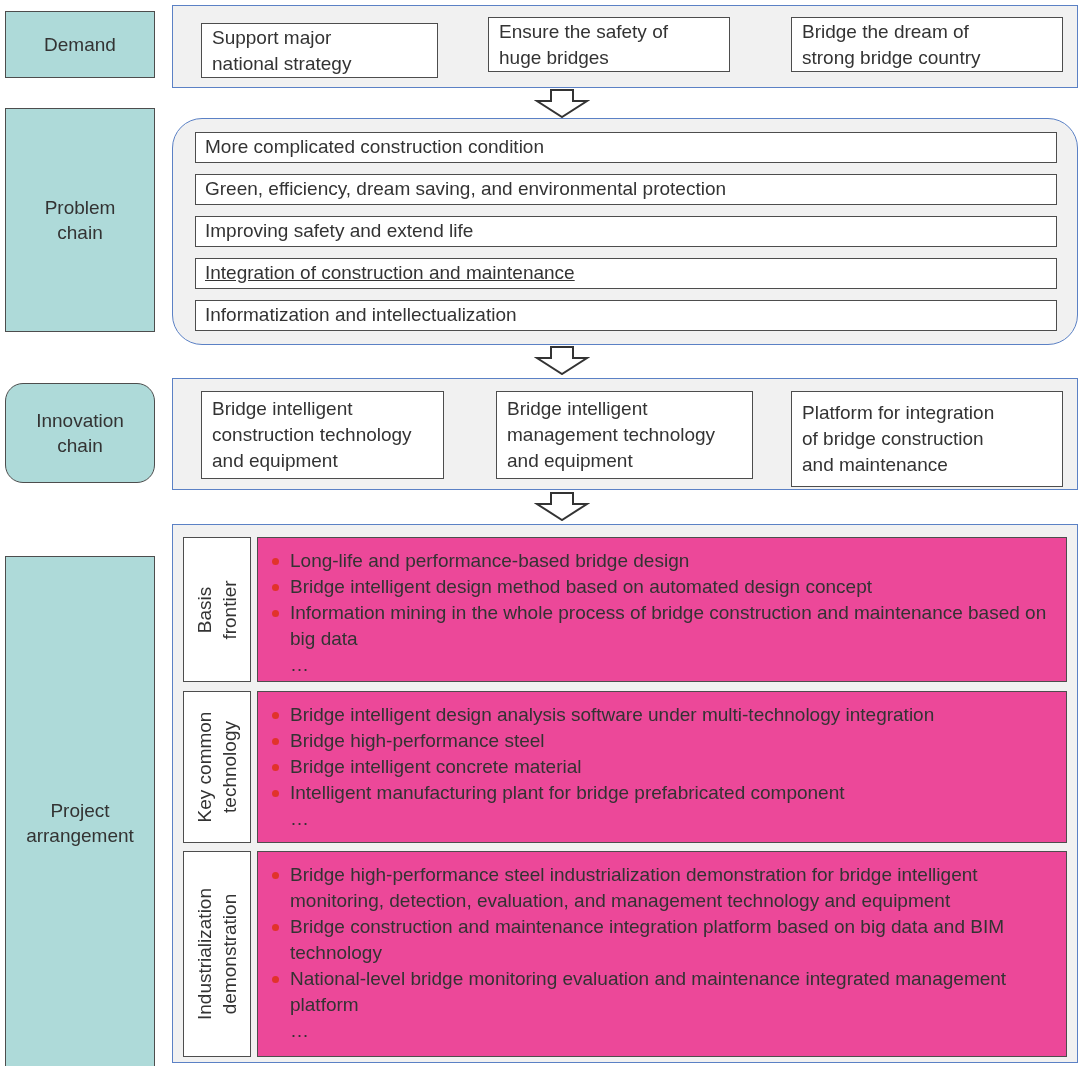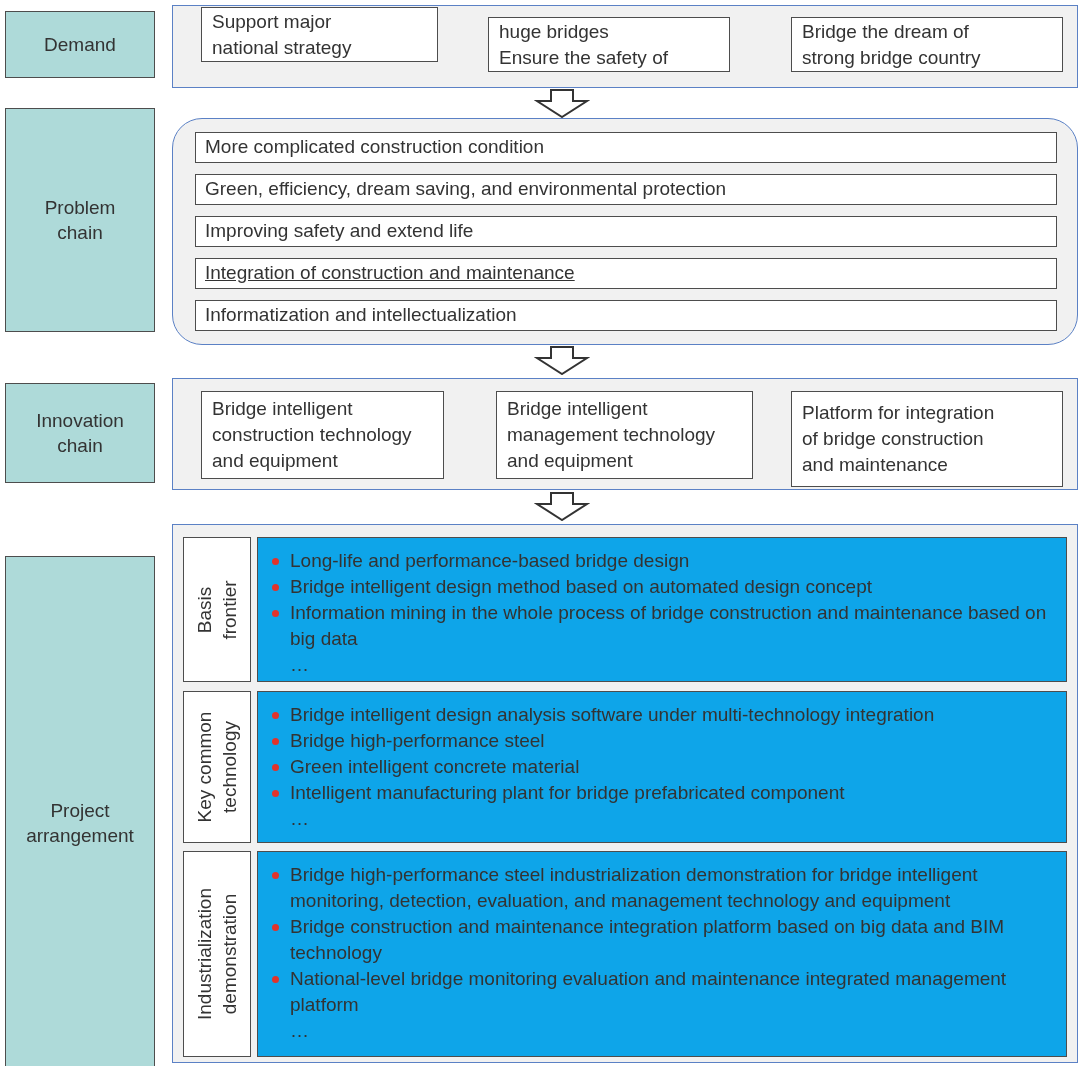--- a/index.html
+++ b/index.html
@@ -40,46 +40,46 @@
     position:absolute;left:10px;width:68px;
     background:#ffffff;border:1.6px solid #4d4d4d;box-sizing:border-box;
   }
   .vlabel{
     position:absolute;top:50%;left:50%;
     transform:translate(-50%,-50%) rotate(-90deg);
     font-size:19px;line-height:25px;text-align:center;white-space:nowrap;
   }
   .content-box{
     position:absolute;left:84px;width:810px;
-    background:#0ea5e9;border:1.6px solid #4d4d4d;box-sizing:border-box;
+    background:#ec4899;border:1.6px solid #4d4d4d;box-sizing:border-box;
     font-size:19px;line-height:26px;padding:10px 8px 4px 8px;
   }
   .bullet{position:relative;padding-left:24px;margin:0 0 0 0;}
   .bullet .dot{
     position:absolute;left:6px;top:10px;width:7px;height:7px;border-radius:50%;
     background:#e1332b;
   }
   .ellipsis-line{padding-left:24px;}
 </style>
 </head>
 <body>
 
 <div class="page">
 
   <div class="label-box" style="top:11px;height:67px;">
     <div>Demand</div>
   </div>
   <div class="container" style="top:5px;height:83px;">
-    <div class="wbox" style="left:28px;top:1px;width:237px;height:55px;">
+    <div class="wbox" style="left:28px;top:17px;width:237px;height:55px;">
       <div>Support major</div>
       <div>national strategy</div>
     </div>
     <div class="wbox" style="left:315px;top:11px;width:242px;height:55px;">
+      <div>Ensure the safety of</div>
       <div>huge bridges</div>
-      <div>Ensure the safety of</div>
     </div>
     <div class="wbox" style="left:618px;top:11px;width:272px;height:55px;">
       <div>Bridge the dream of</div>
       <div>strong bridge country</div>
     </div>
   </div>
 
   <div class="arrow" style="top:89px;">
     <svg width="56" height="29" viewBox="0 0 56 29">
       <polygon points="17,1 39,1 39,12 53,12 28,28 3,12 17,12" fill="#ffffff" stroke="#333333" stroke-width="2"></polygon>
@@ -97,21 +97,21 @@
     <div class="bar" style="top:139px;text-decoration:underline;">Integration of construction and maintenance</div>
     <div class="bar" style="top:181px;">Informatization and intellectualization</div>
   </div>
 
   <div class="arrow" style="top:346px;">
     <svg width="56" height="29" viewBox="0 0 56 29">
       <polygon points="17,1 39,1 39,12 53,12 28,28 3,12 17,12" fill="#ffffff" stroke="#333333" stroke-width="2"></polygon>
     </svg>
   </div>
 
-  <div class="label-box" style="top:383px;height:100px;">
+  <div class="label-box" style="top:383px;height:100px;border-radius:18px;">
     <div>Innovation</div>
     <div>chain</div>
   </div>
   <div class="container" style="top:378px;height:112px;">
     <div class="wbox" style="left:28px;top:12px;width:243px;height:88px;">
       <div>Bridge intelligent</div>
       <div>construction technology</div>
       <div>and equipment</div>
     </div>
     <div class="wbox" style="left:323px;top:12px;width:257px;height:88px;">
@@ -153,21 +153,21 @@
 
     <div class="vlabel-box" style="top:166px;height:152px;">
       <div class="vlabel">
         <div>Key common</div>
         <div>technology</div>
       </div>
     </div>
     <div class="content-box" style="top:166px;height:152px;">
       <div class="bullet"><span class="dot"></span><span>Bridge intelligent design analysis software under multi-technology integration</span></div>
       <div class="bullet"><span class="dot"></span><span>Bridge high-performance steel</span></div>
-      <div class="bullet"><span class="dot"></span><span>Green intelligent concrete material</span></div>
+      <div class="bullet"><span class="dot"></span><span>Bridge intelligent concrete material</span></div>
       <div class="bullet"><span class="dot"></span><span>Intelligent manufacturing plant for bridge prefabricated component</span></div>
       <div class="ellipsis-line">…</div>
     </div>
 
     <div class="vlabel-box" style="top:326px;height:206px;">
       <div class="vlabel">
         <div>Industrialization</div>
         <div>demonstration</div>
       </div>
     </div>

